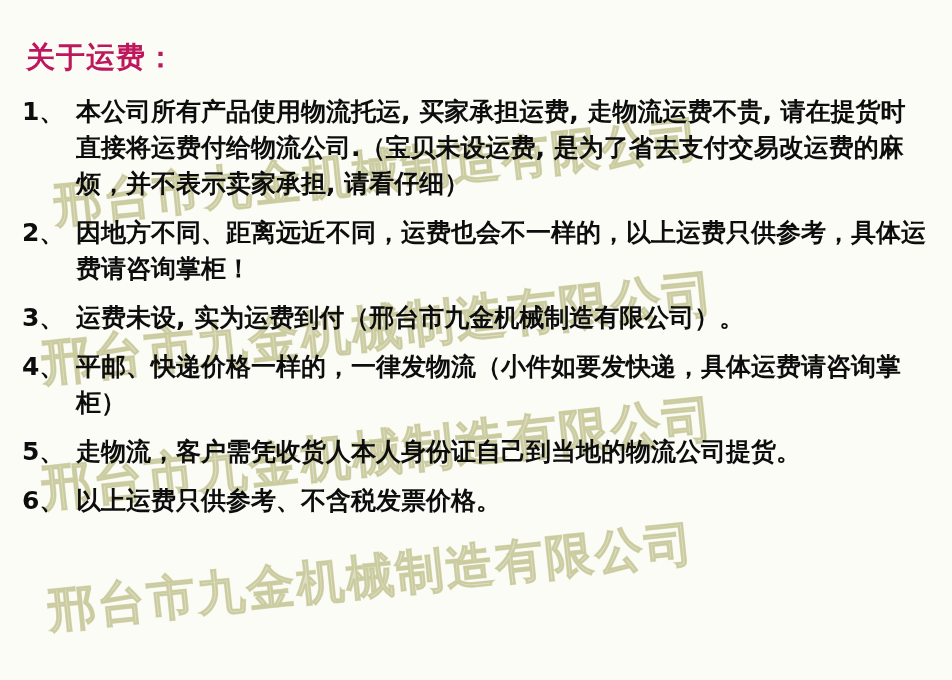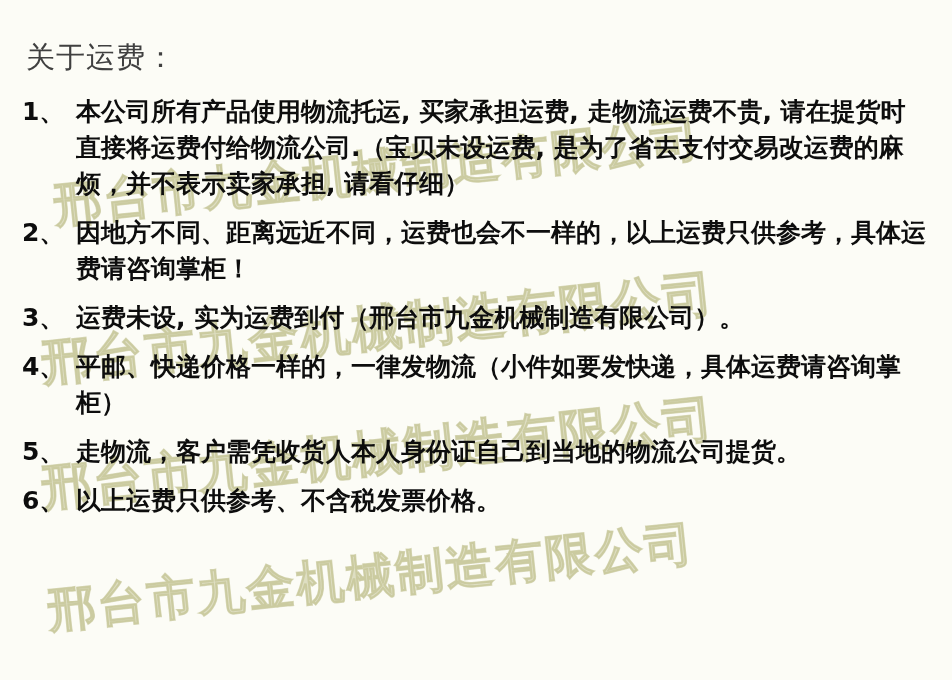--- a/index.html
+++ b/index.html
@@ -47,22 +47,22 @@
   .wm-3 { left: 40px;  top: 420px; font-size: 50px; transform: rotate(-6deg); }
   .wm-4 { left: 46px;  top: 545px; font-size: 48px; transform: rotate(-6deg); }
 
   
   .content {
     position: relative;
     z-index: 2;
   }
   .doc-title {
     font-size: 29px;
-    font-weight: 400;
-    color: #404040;
+    font-weight: 700;
+    color: #be185d;
     margin: 0 0 16px 4px;
     letter-spacing: 1px;
   }
   .item {
     display: flex;
     align-items: flex-start;
     margin: 0 0 13px 0;
     color: #0d0d0d;
     font-size: 25px;
     line-height: 1.44;

